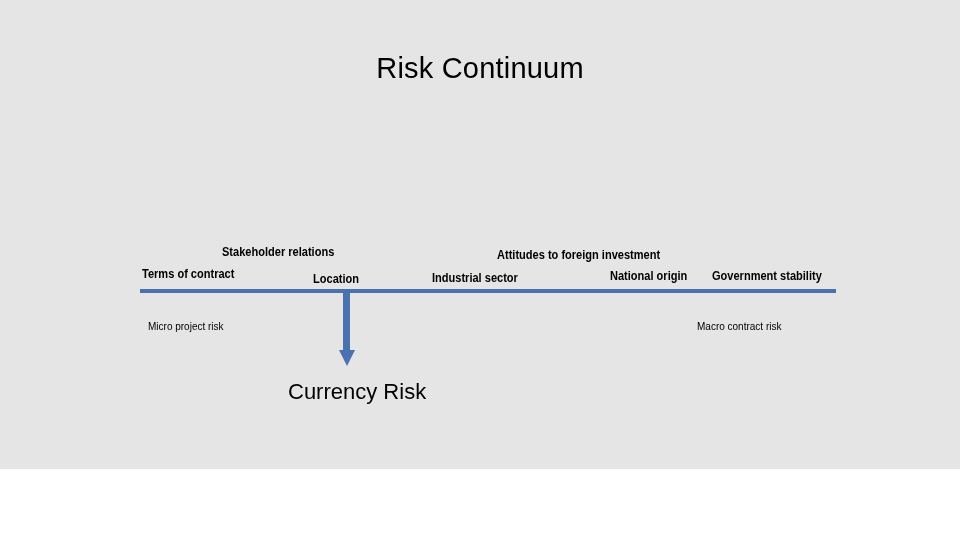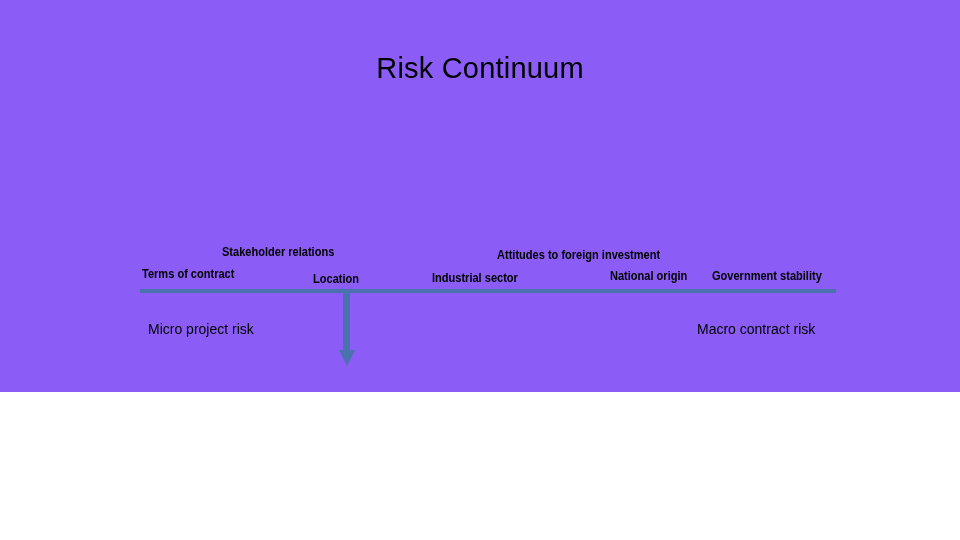--- a/index.html
+++ b/index.html
@@ -3,22 +3,22 @@
 <meta charset="utf-8">
 <style>
   html, body {
     margin: 0;
     padding: 0;
     background: #ffffff;
   }
   #slide {
     position: relative;
     width: 960px;
-    height: 392px;
-    background: #8b5cf6;
+    height: 469px;
+    background: #e5e5e5;
     overflow: hidden;
     font-family: "Liberation Sans", sans-serif;
     color: #000000;
   }
   .lbl {
     position: absolute;
     white-space: nowrap;
     line-height: 1;
   }
   
@@ -36,21 +36,21 @@
   .tick-label {
     font-size: 12px;
     font-weight: bold;
     font-family: "Liberation Sans", sans-serif;
     transform: scaleX(0.92);
     transform-origin: left center;
     color: #000000;
   }
   
   .mid-label {
-    font-size: 14px;
+    font-size: 10px;
     font-weight: 400;
     color: #000000;
   }
   
   .big-label {
     font-size: 22px;
     font-weight: 400;
     color: #000000;
   }
 
@@ -107,14 +107,15 @@
 
   <div id="continuum-line"></div>
 
   <div id="arrow-shaft"></div>
   <div id="arrow-head"></div>
 
   <div class="lbl mid-label" style="left:148px; top:322px;">Micro project risk</div>
 
   <div class="lbl mid-label" style="left:697px; top:322px;">Macro contract risk</div>
 
+  <div class="lbl big-label" style="left:288px; top:381px;">Currency Risk</div>
 
 </div>
 
 </body></html>

